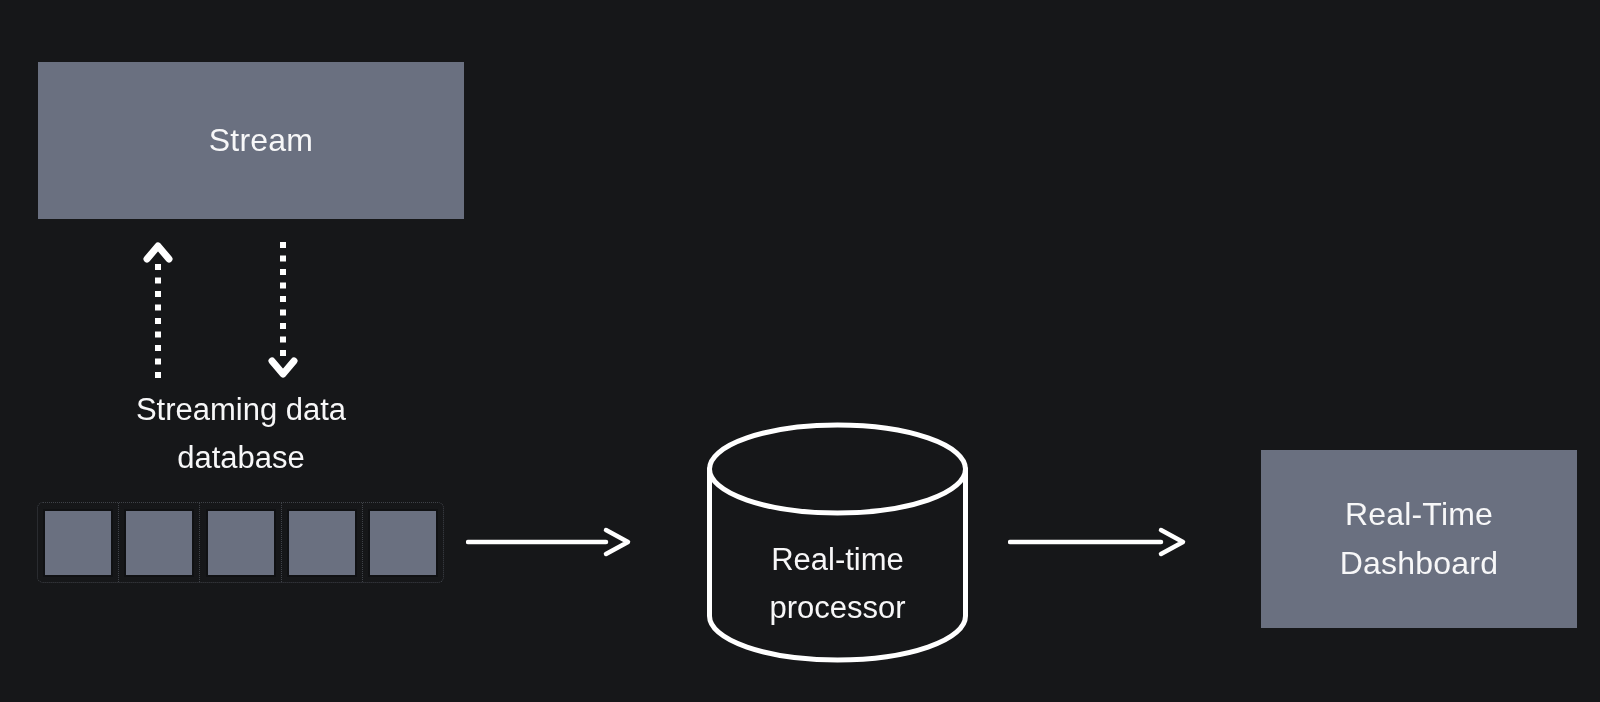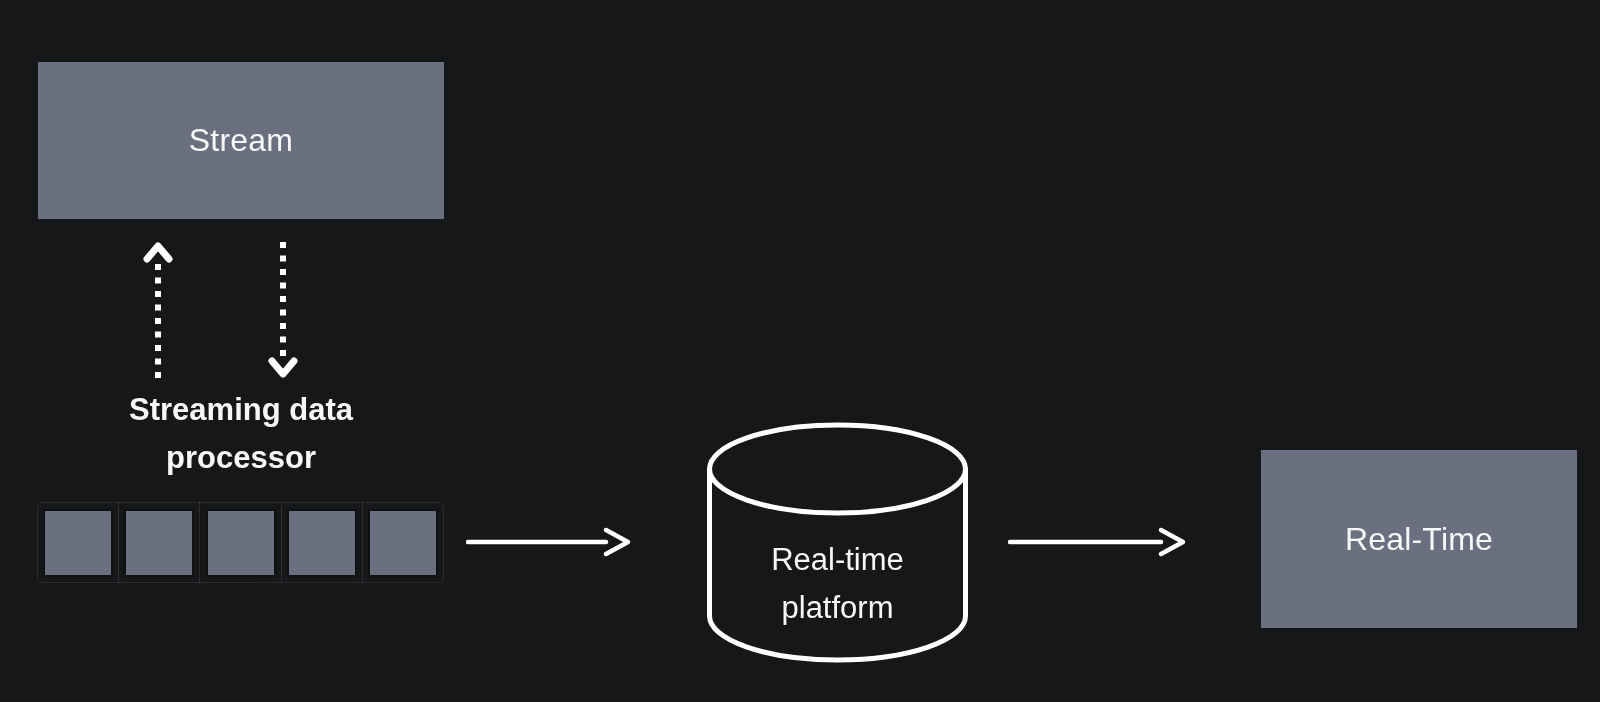--- a/index.html
+++ b/index.html
@@ -8,24 +8,24 @@
     background:#161719;
     font-family:"Liberation Sans",sans-serif;
     color:#F7F7F8;
   }
   .node{
     position:absolute;background:#6A7080;color:#F7F7F8;
     display:flex;flex-direction:column;align-items:center;justify-content:center;
     text-align:center;
   }
   .node .tline{display:block;font-size:32px;line-height:49px;font-weight:400;letter-spacing:.2px;}
-  .node-stream{left:38px;top:62px;width:406px;height:157px;}
+  .node-stream{left:38px;top:62px;width:406px;height:157px;padding-left:20px;}
   .node-dashboard{left:1261px;top:450px;width:316px;height:178px;}
   .label-platform{
-    position:absolute;left:38px;top:386px;width:406px;text-align:center;font-weight:bold;
+    position:absolute;left:38px;top:386px;width:406px;text-align:center;
   }
   .label-platform .tline{display:block;font-size:31px;line-height:48px;}
   .segments{
     position:absolute;left:37px;top:502px;width:407px;height:81px;
     box-sizing:border-box;border:1px dotted #3F4248;border-radius:6px;
     display:flex;
   }
   .cell{
     flex:1;display:flex;align-items:center;justify-content:center;
     border-right:1px dotted #3F4248;
@@ -58,21 +58,21 @@
 
     <polyline points="17,21 28,8 39,21" fill="none" stroke="#FFFFFF" stroke-width="7" stroke-linecap="round" stroke-linejoin="round"></polyline>
     <line x1="28" y1="26" x2="28" y2="140" stroke="#FFFFFF" stroke-width="6" stroke-dasharray="6 7.5"></line>
 
     <line x1="153" y1="4" x2="153" y2="118" stroke="#FFFFFF" stroke-width="6" stroke-dasharray="6 7.5"></line>
     <polyline points="142,123 153,136 164,123" fill="none" stroke="#FFFFFF" stroke-width="7" stroke-linecap="round" stroke-linejoin="round"></polyline>
   </svg>
 
   <div class="label-platform">
     <span class="tline">Streaming data</span>
-    <span class="tline">processor</span>
+    <span class="tline">database</span>
   </div>
 
   <div class="segments">
       <div class="cell">
         <div class="sq"></div>
       </div>
       <div class="cell">
         <div class="sq"></div>
       </div>
       <div class="cell">
@@ -90,25 +90,26 @@
     <line x1="2" y1="16" x2="140" y2="16" stroke="#FFFFFF" stroke-width="4.5" stroke-linecap="round"></line>
     <polyline points="140,4 162,16 140,28" fill="none" stroke="#FFFFFF" stroke-width="4.5" stroke-linecap="round" stroke-linejoin="round"></polyline>
   </svg>
 
   <svg class="svg-cyl" width="275" height="254" viewBox="0 0 275 254" aria-hidden="true">
     <ellipse cx="137.5" cy="53" rx="128" ry="44" fill="none" stroke="#FFFFFF" stroke-width="5"></ellipse>
     <path d="M 9.5 53 L 9.5 200 A 128 44 0 0 0 265.5 200 L 265.5 53" fill="none" stroke="#FFFFFF" stroke-width="5" stroke-linecap="round"></path>
   </svg>
   <div class="cyl-label">
     <span class="tline">Real-time</span>
-    <span class="tline">platform</span>
+    <span class="tline">processor</span>
   </div>
 
   <svg class="svg-arrow2" width="180" height="32" viewBox="0 0 180 32" aria-hidden="true">
     <line x1="2" y1="16" x2="153" y2="16" stroke="#FFFFFF" stroke-width="4.5" stroke-linecap="round"></line>
     <polyline points="153,4 175,16 153,28" fill="none" stroke="#FFFFFF" stroke-width="4.5" stroke-linecap="round" stroke-linejoin="round"></polyline>
   </svg>
 
   <div class="node node-dashboard">
     <span class="tline">Real-Time</span>
+    <span class="tline">Dashboard</span>
   </div>
 
 </div>
 
 </body></html>

